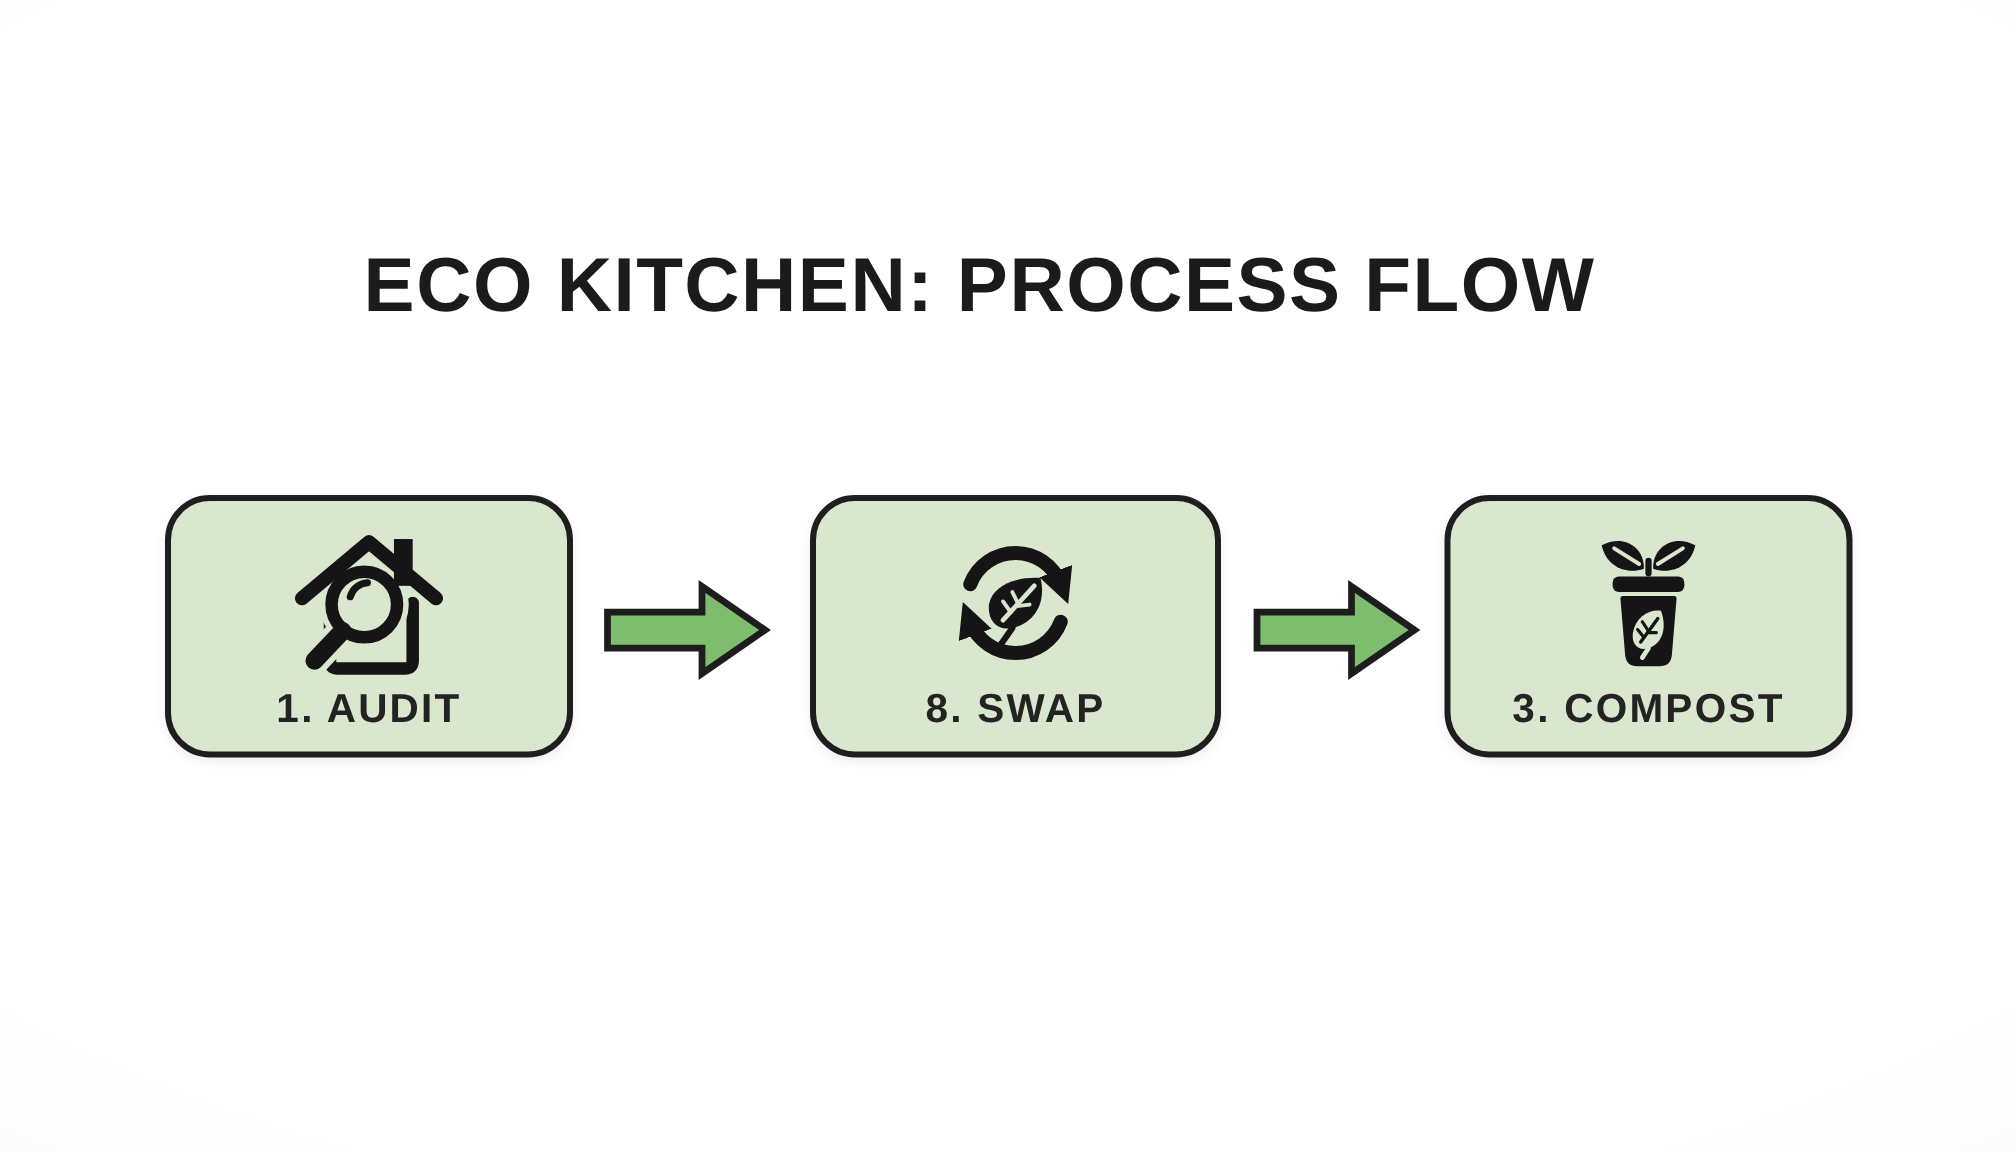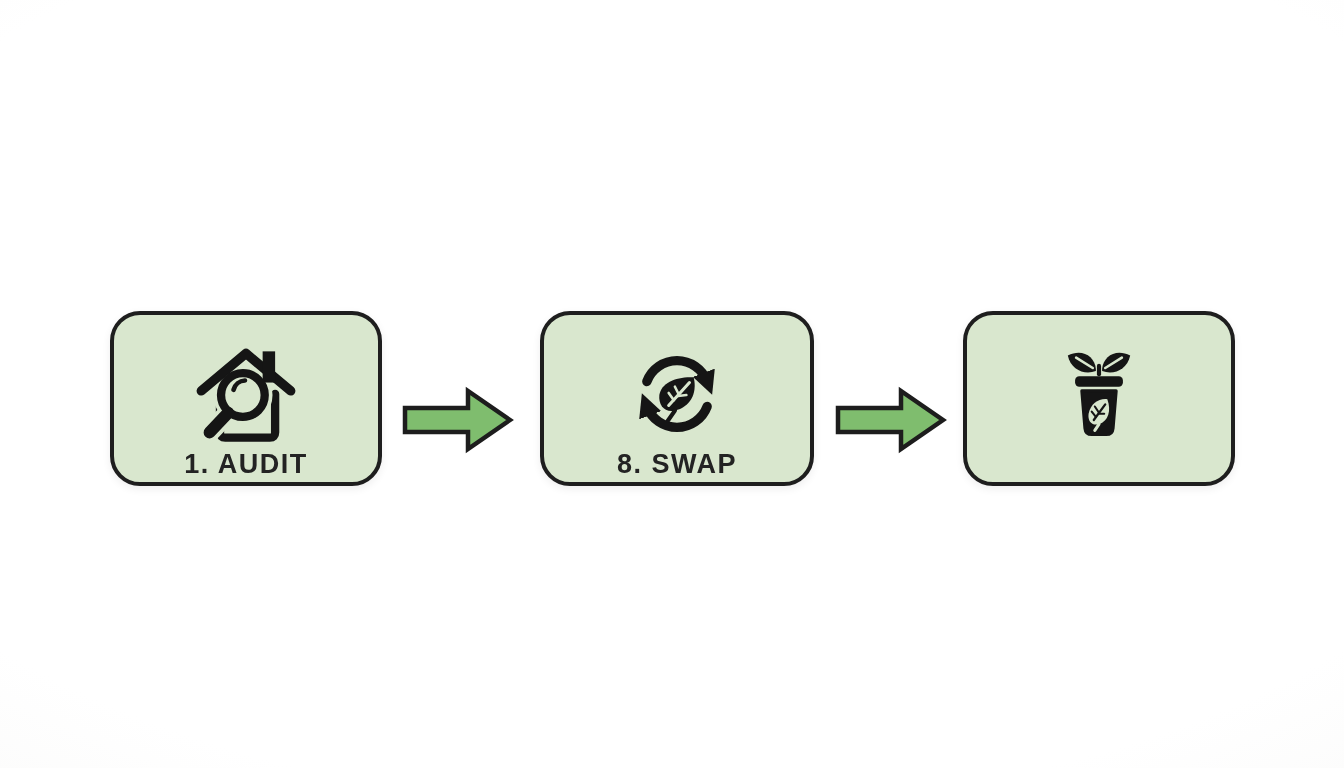--- a/index.html
+++ b/index.html
@@ -23,28 +23,28 @@
     background:radial-gradient(ellipse 120% 110% at 50% 45%, #ffffff 55%, #f6f6f5 88%, #efefee 100%);
   }
   .title{
     position:absolute;top:160px;left:0;width:1306px;
     margin:0;text-align:center;
     font-size:51px;font-weight:bold;letter-spacing:1px;
     color:var(--title_color);
     white-space:nowrap;
   }
   .step-box{
-    position:absolute;top:311px;width:272px;height:175px;
+    position:absolute;top:330px;width:272px;height:175px;
     box-sizing:border-box;
     background:var(--box_fill);
     border:4px solid var(--box_border);
     border-radius:30px;
     box-shadow:0 3px 8px rgba(0,0,0,0.07);
     display:flex;flex-direction:column;align-items:center;
-    padding-top:27px;
+    padding-top:16px;
   }
   .step-box.b1{left:110px;}
   .step-box.b2{left:540px;width:274px;}
   .step-box.b3{left:963px;}
   .icon{
     width:112px;height:104px;display:flex;align-items:center;justify-content:center;
     color:var(--icon_color);
   }
   .icon svg{width:100%;height:100%;}
   .step-label{
@@ -56,20 +56,21 @@
   .flow-arrow{position:absolute;top:384px;width:116px;height:72px;}
   .flow-arrow.a1{left:400px;}
   .flow-arrow.a2{left:833px;}
   .flow-arrow svg{width:100%;height:100%;}
 </style>
 </head>
 <body>
 
 <div class="canvas">
 
+  <h1 class="title">ECO KITCHEN: PROCESS FLOW</h1>
 
   <div class="step-box b1">
     <span class="icon">
       <svg viewBox="0 0 100 100" aria-hidden="true">
 
         <path d="M25 50 V87 Q25 92 30 92 L73 92 Q78 92 78 87 V50" fill="none" stroke="currentColor" stroke-width="8" stroke-linejoin="round" stroke-linecap="round"></path>
 
         <circle cx="47" cy="51" r="21" fill="none" stroke="var(--box_fill)" stroke-width="15"></circle>
         <path d="M33 68 L14 88" fill="none" stroke="var(--box_fill)" stroke-width="19" stroke-linecap="round"></path>
 
@@ -134,15 +135,16 @@
         <path d="M33.5 47 L66.5 47 L63.5 83 Q63 89 57 89 L43 89 Q37 89 36.5 83 Z" fill="currentColor" stroke="currentColor" stroke-width="3" stroke-linejoin="round"></path>
 
         <path d="M58 55 C62 66 59 76 50 79 C43 81 39 76 40 69 C42 59 50 54 58 55 Z" fill="var(--box_fill)"></path>
         <path d="M50 79 L46 85" fill="none" stroke="var(--box_fill)" stroke-width="3" stroke-linecap="round"></path>
         <path d="M45 75 L56 60" fill="none" stroke="currentColor" stroke-width="2.2" stroke-linecap="round"></path>
         <path d="M47 72 L43 67" fill="none" stroke="currentColor" stroke-width="2" stroke-linecap="round"></path>
         <path d="M50 68 L46 62" fill="none" stroke="currentColor" stroke-width="2" stroke-linecap="round"></path>
         <path d="M50 69 L55 69" fill="none" stroke="currentColor" stroke-width="2" stroke-linecap="round"></path>
       </svg>
     </span>
+    <span class="step-label">3. COMPOST</span>
   </div>
 
 </div>
 
 </body></html>

